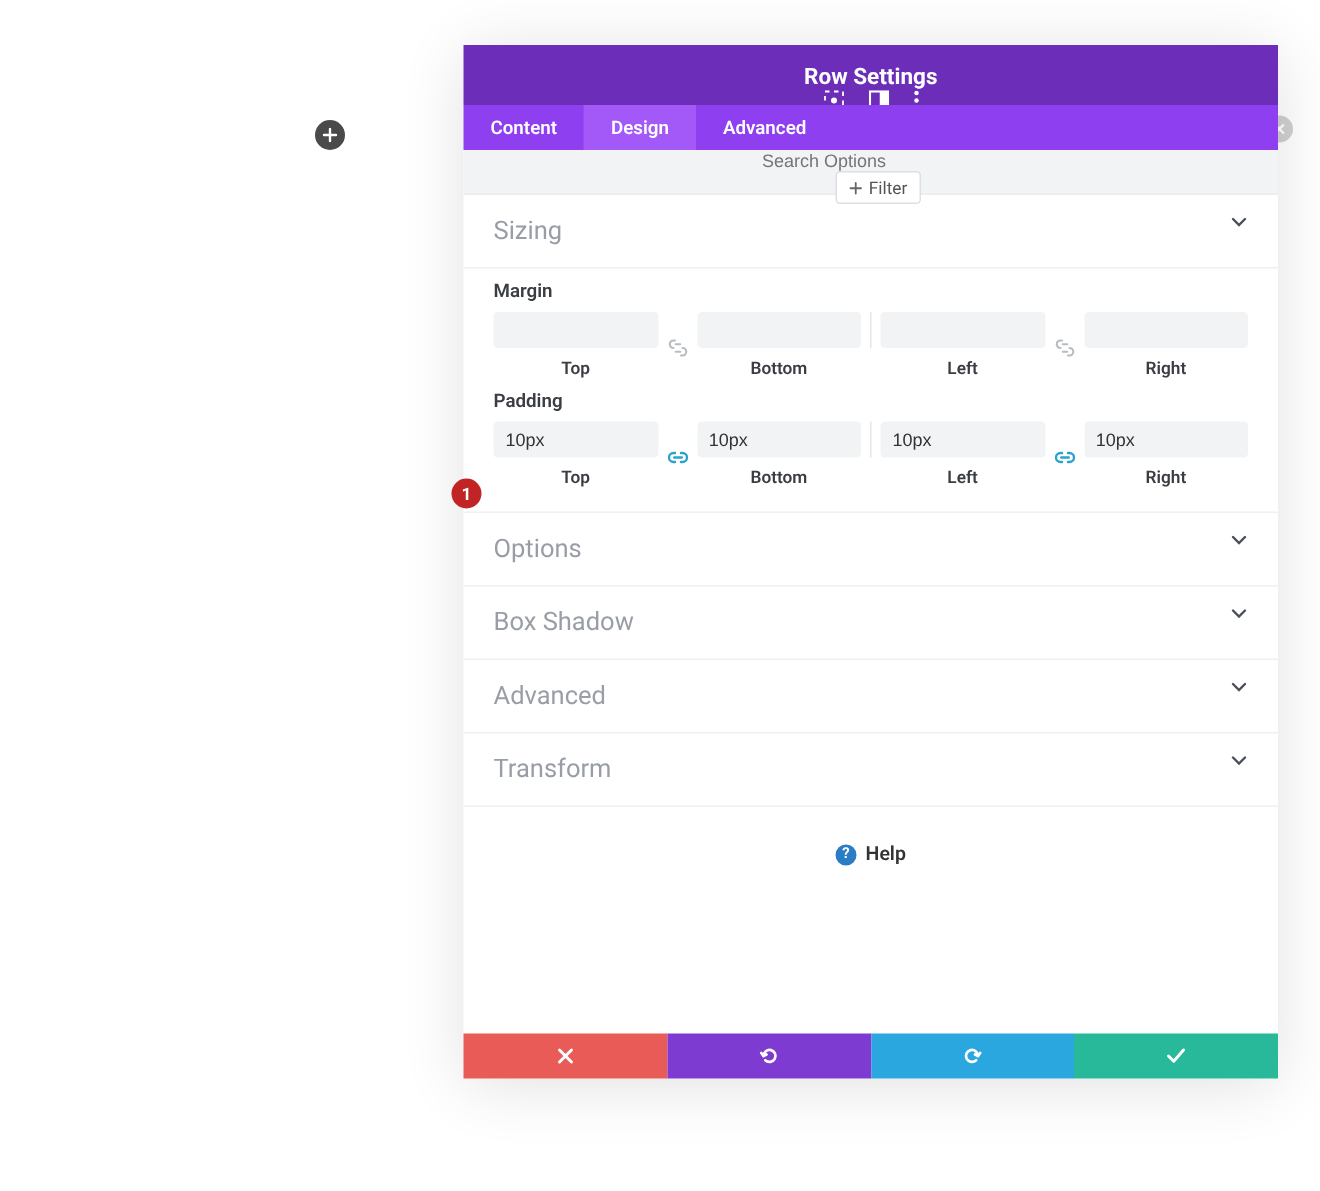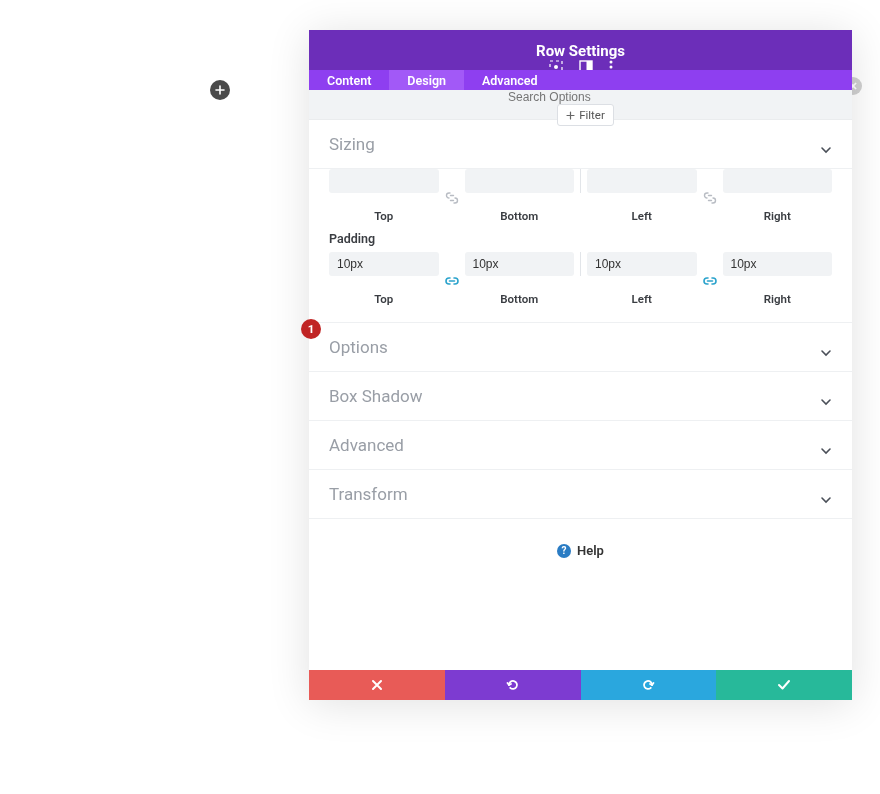--- a/index.html
+++ b/index.html
@@ -70,21 +70,21 @@
       align-items: center;
     }
     .header-icons span {
       cursor: pointer;
       display: flex;
       align-items: center;
     }
     .tabs {
       background: #8e3ff0;
       display: flex;
-      height: 20px;
+      height: 30px;
     }
     .tab {
       color: #fff;
       font-size: 12.5px;
       font-weight: 600;
       padding: 0 18px;
       display: flex;
       align-items: center;
       cursor: pointer;
     }
@@ -120,21 +120,21 @@
       display: flex;
       align-items: center;
       gap: 4px;
     }
     .section {
       border-bottom: 1px solid #eef0f2;
     }
     .section-header {
       display: flex;
       justify-content: space-between;
-      align-items: flex-end;
+      align-items: flex-start;
       padding: 14px 20px;
       cursor: pointer;
     }
     .section-title {
       font-size: 17px;
       font-weight: 400;
       color: #999ea6;
     }
     .section-title.active {
       color: #2ba3cc;
@@ -185,21 +185,21 @@
       height: 24px;
       width: 100%;
       padding: 0 8px;
       font-size: 12px;
       color: #333;
     }
     .sub-label {
       font-size: 11.5px;
       color: #3a3d42;
       font-weight: 600;
-      margin-top: 16px;
+      margin-top: 6px;
     }
     .link-icon {
       display: flex;
       align-items: flex-start;
       padding-top: 4px;
       color: #b8bcc3;
       font-size: 11px;
     }
     .link-icon.active { color: #2ba3cc; }
     .vdiv {
@@ -330,20 +330,21 @@
         <svg width="12" height="8" viewBox="0 0 12 8">
             <path d="M2 2l4 4 4-4" fill="none" stroke="#4a4f58" stroke-width="1.6" stroke-linecap="round"></path>
           </svg>
       </span>
     </div>
   </div>
 
   <div class="section">
     <div class="section-body">
 
+      <div class="field-label">Margin</div>
       <div class="quad-row">
         <div class="quad-group">
           <div class="input-col">
             <input class="num-input" value="" style="">
             <div class="sub-label">Top</div>
           </div>
           <span class="link-icon">
             <svg width="14" height="14" viewBox="0 0 14 14">
                 <path d="M4 7a2.5 2.5 0 0 1 0-5h1M10 7a2.5 2.5 0 0 1 0 5H9" fill="none" stroke="#b8bcc3" stroke-width="1.4" stroke-linecap="round"></path>
                 <path d="M5.5 4.5h3M5.5 9.5h3" stroke="#b8bcc3" stroke-width="1.4" stroke-linecap="round"></path>

